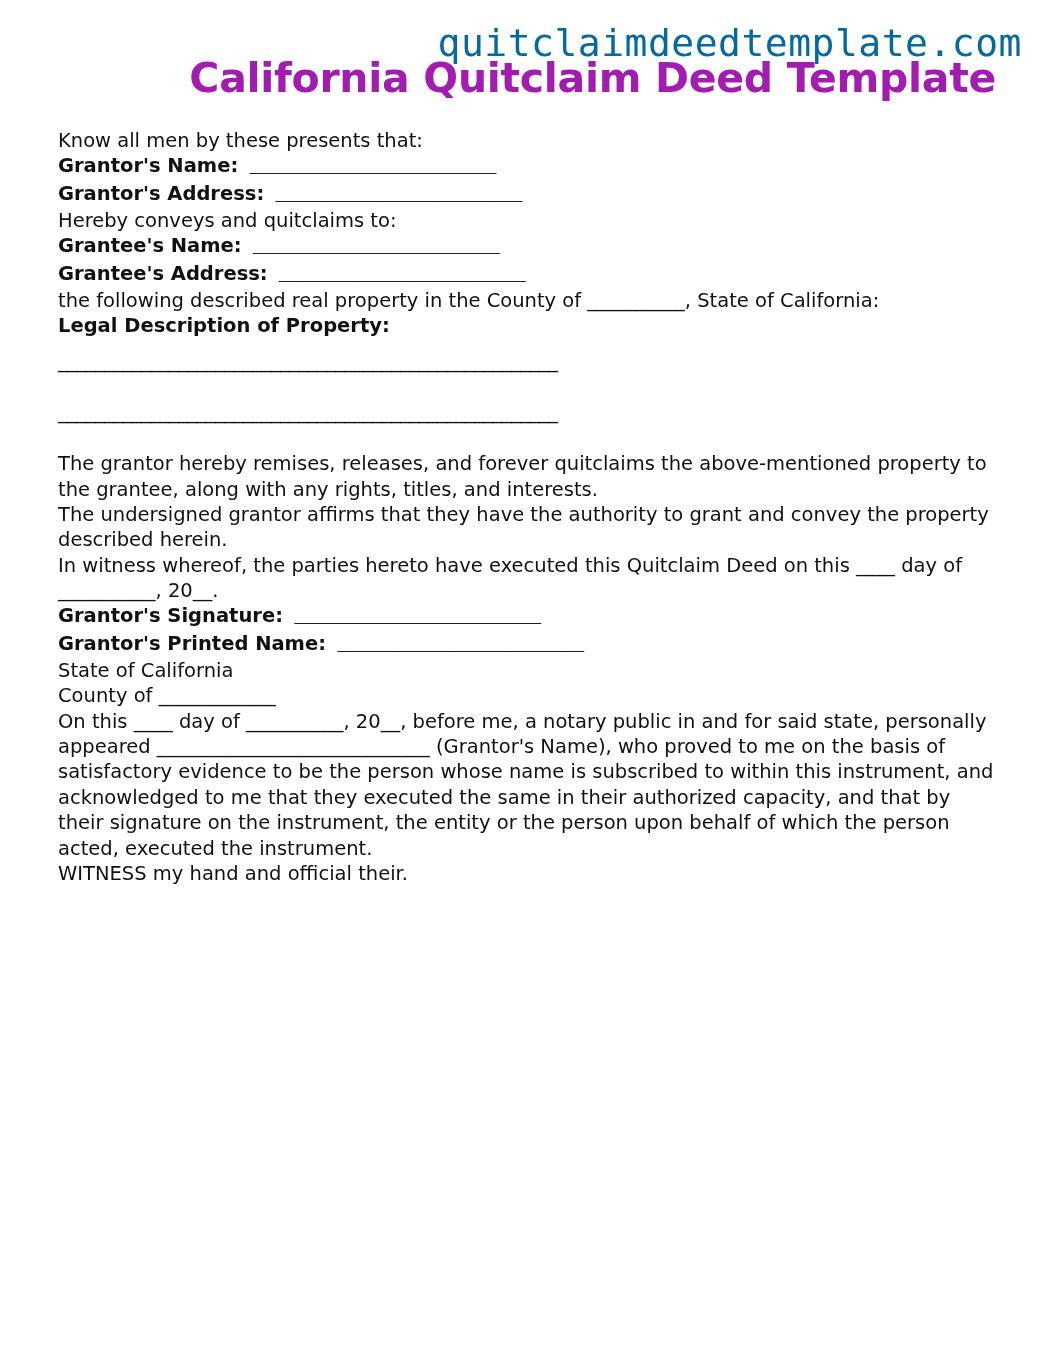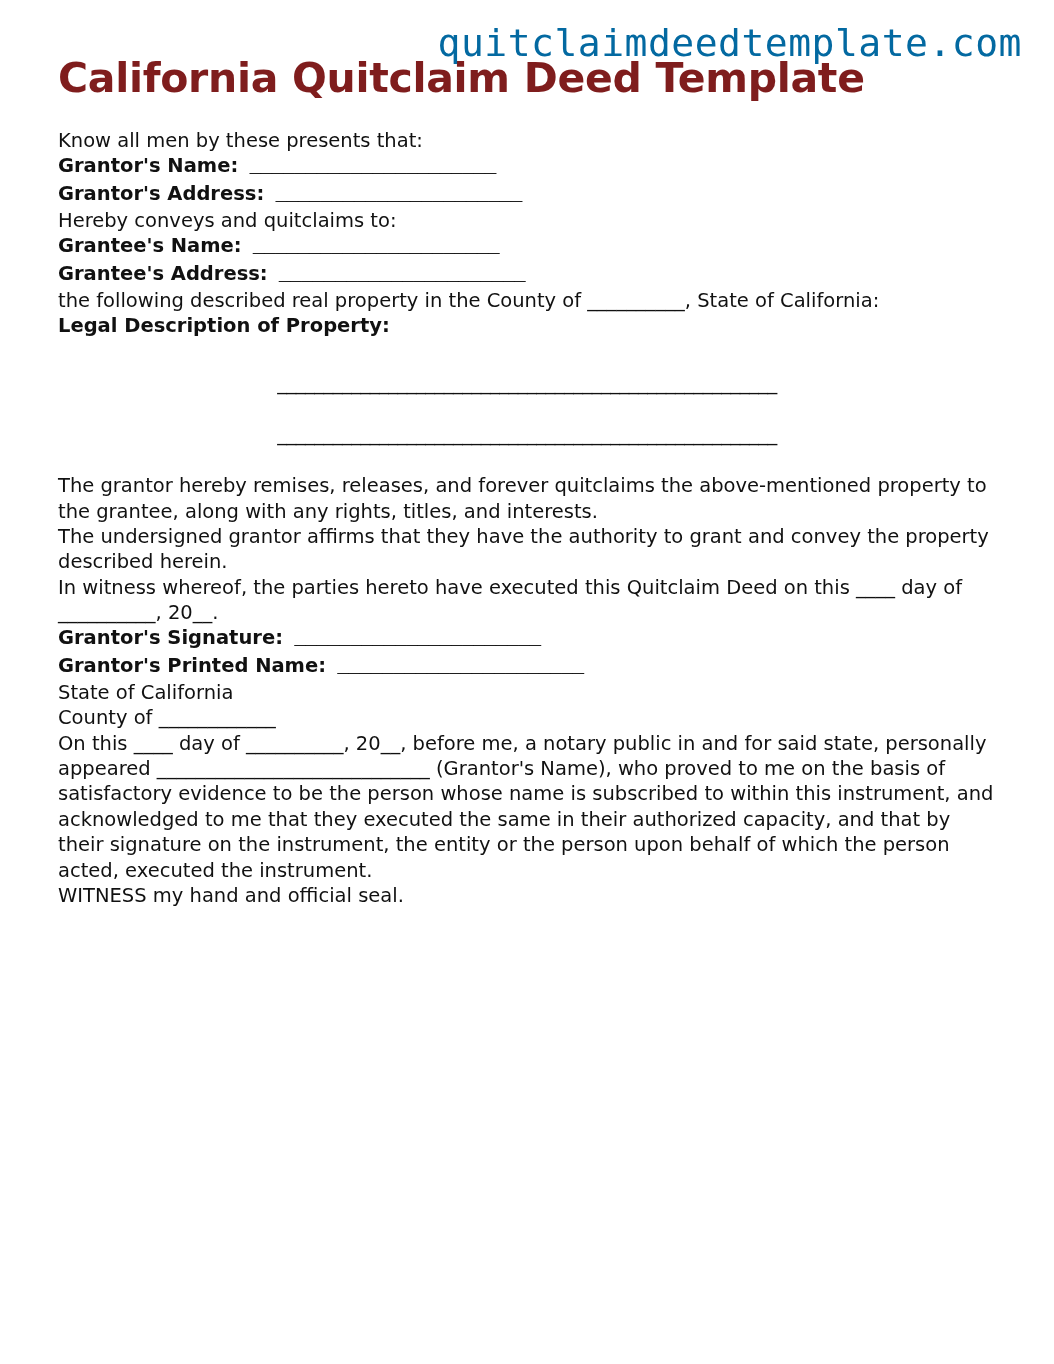--- a/index.html
+++ b/index.html
@@ -41,21 +41,22 @@
 
   
   .doc-title {
     margin: 0;
     padding-top: 56px;
     font-family: "DejaVu Sans", sans-serif;
     font-size: 41px;
     font-weight: bold;
     letter-spacing: -0.3px;
     line-height: 1.12;
-    color: #7f1d1d;
+    color: #a21caf;
+    text-align: right;
   }
 
   
   .content {
     padding-top: 26px;
   }
 
   p.para {
     margin: 0 0 0 0;
     padding: 0;
@@ -80,22 +81,21 @@
 
   .rule-line {
     font-size: 19.5px;
     line-height: 1.30;
     letter-spacing: -0.5px;
     white-space: pre;
     color: #111;
   }
 
   .legal-lines {
-    margin-top: 32px;
-    text-align: center;
+    margin-top: 10px;
   }
   .legal-lines .rule-line {
     display: block;
     margin-bottom: 26px;
   }
 </style>
 </head>
 <body>
 
 <div class="page">
@@ -138,16 +138,16 @@
     <p class="para blk"><span class="field-label">Grantor's Signature:</span><span class="blank"> ______________________</span></p>
 
     <p class="para blk"><span class="field-label">Grantor's Printed Name:</span><span class="blank"> ______________________</span></p>
 
     <p class="para blk">State of California</p>
 
     <p class="para blk">County of ____________</p>
 
     <p class="para blk">On this ____ day of __________, 20__, before me, a notary public in and for said state, personally appeared ____________________________ (Grantor's Name), who proved to me on the basis of satisfactory evidence to be the person whose name is subscribed to within this instrument, and acknowledged to me that they executed the same in their authorized capacity, and that by their signature on the instrument, the entity or the person upon behalf of which the person acted, executed the instrument.</p>
 
-    <p class="para">WITNESS my hand and official seal.</p>
+    <p class="para">WITNESS my hand and official their.</p>
 
   </div>
 </div>
 
 </body></html>

